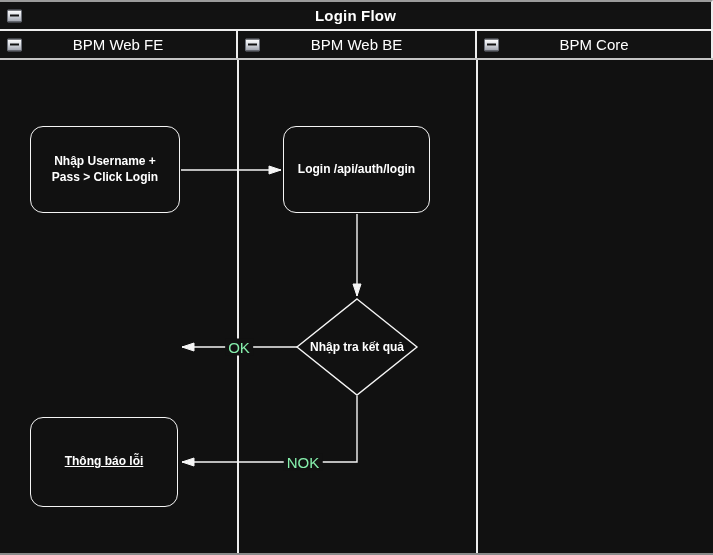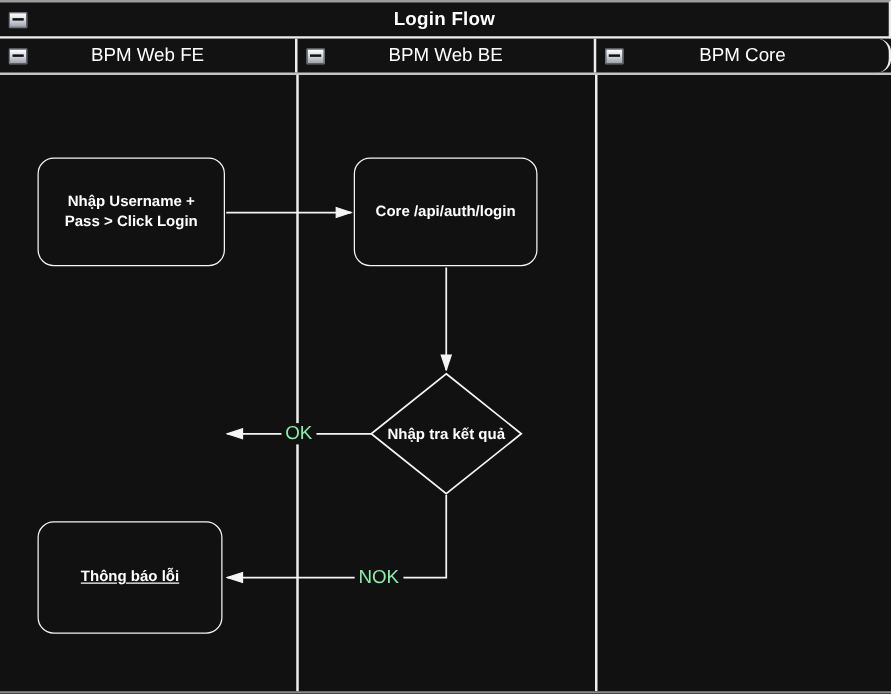--- a/index.html
+++ b/index.html
@@ -42,21 +42,21 @@
     background: #121212;
   }
   .lane-header {
     position: relative;
     display: flex; align-items: center; justify-content: center;
     font-size: 15px; font-weight: normal;
     height: 100%;
   }
   .lane-header.l1 { width: 238px; border-right: 2px solid #ededed; }
   .lane-header.l2 { width: 239px; border-right: 2px solid #ededed; }
-  .lane-header.l3 { width: 236px; border-right: 2px solid #ededed; border-radius: 11px; }
+  .lane-header.l3 { width: 236px; border-right: 2px solid #ededed; }
   
   .lane-body {
     position: absolute; top: 60px; left: 0; width: 713px; height: 495px;
     border-bottom: 2px solid #8a8a8a;
     padding-left: 37px;
   }
   .lane-body svg { position: absolute; top: 0; left: 0; }
   
   .node {
     position: absolute;
@@ -146,21 +146,21 @@
       <polyline points="357,336 357,402 182,402" fill="none" stroke="#f5f5f5" stroke-width="1.4" marker-end="url(#arrow)"></polyline>
 
       <polygon points="357,239 417,287 357,335 297,287" fill="#111111" stroke="#f5f5f5" stroke-width="1.4"></polygon>
     </svg>
 
     <div class="node node-fe-login">
       <span>Nhập Username + Pass &gt; Click Login</span>
     </div>
 
     <div class="node node-be-call">
-      <span>Core /api/auth/login</span>
+      <span>Login /api/auth/login</span>
     </div>
 
     <div class="diamond-label">
       <span>Nhập tra kết quả</span>
     </div>
 
 
     <div class="node node-fe-error">
       <span>Thông báo lỗi</span>
     </div>

